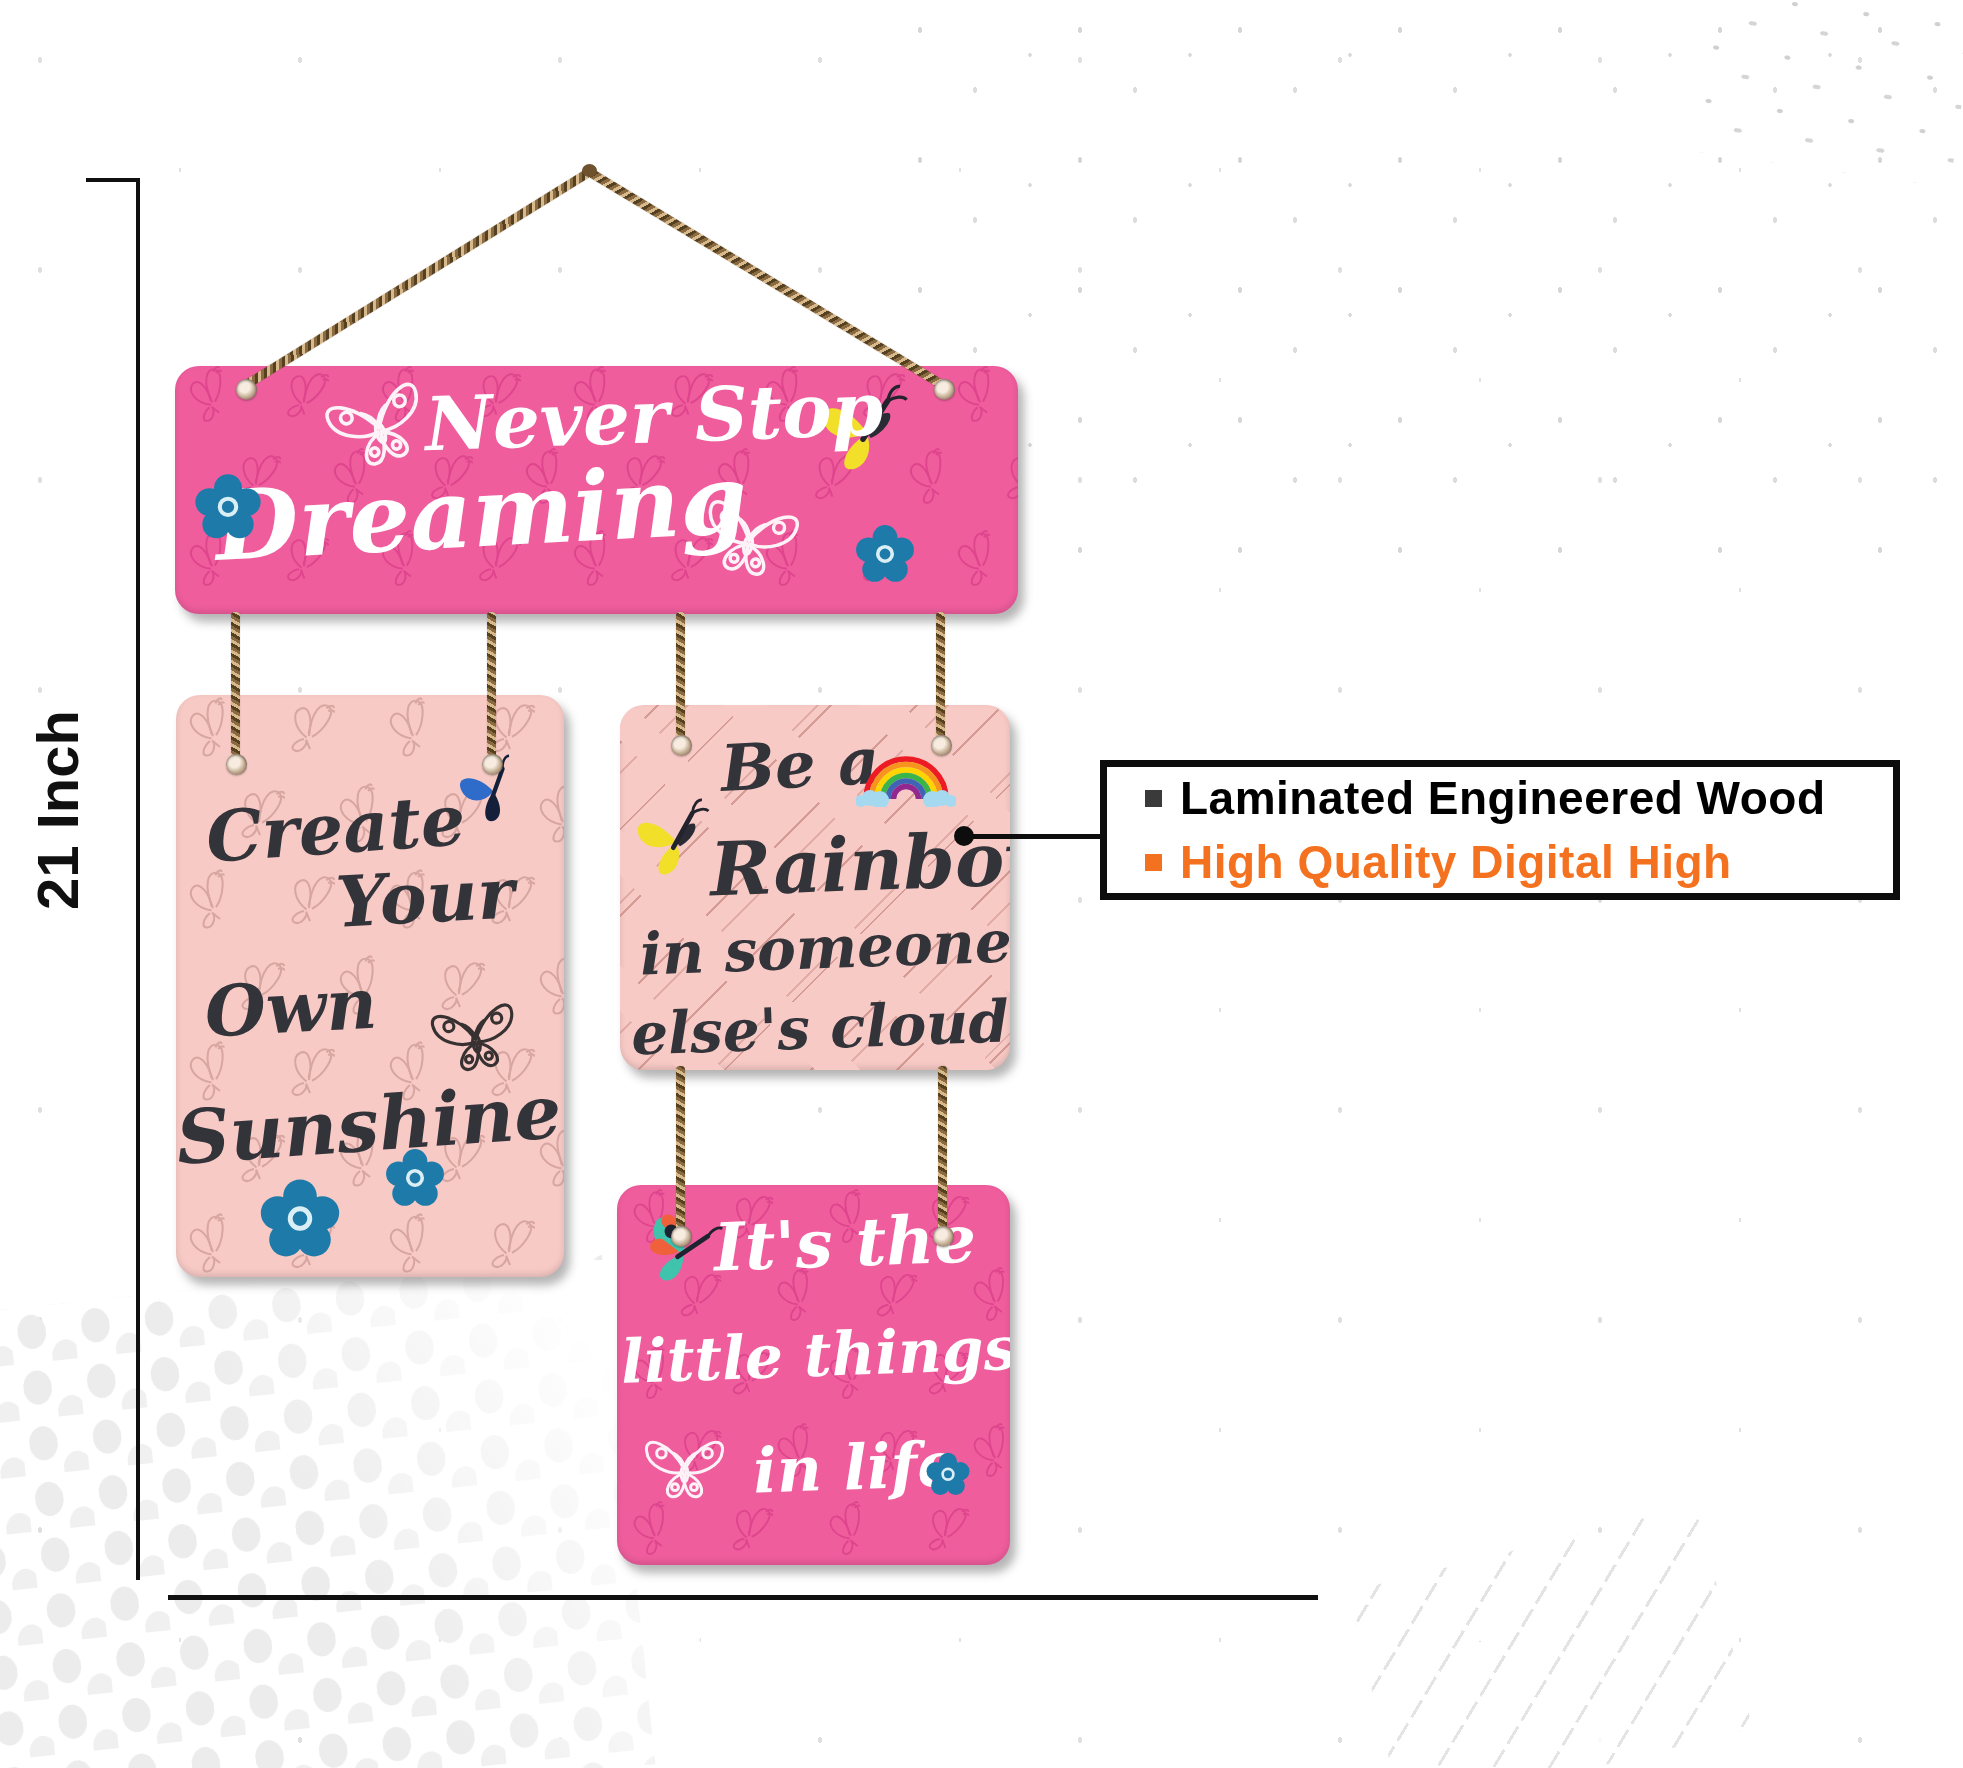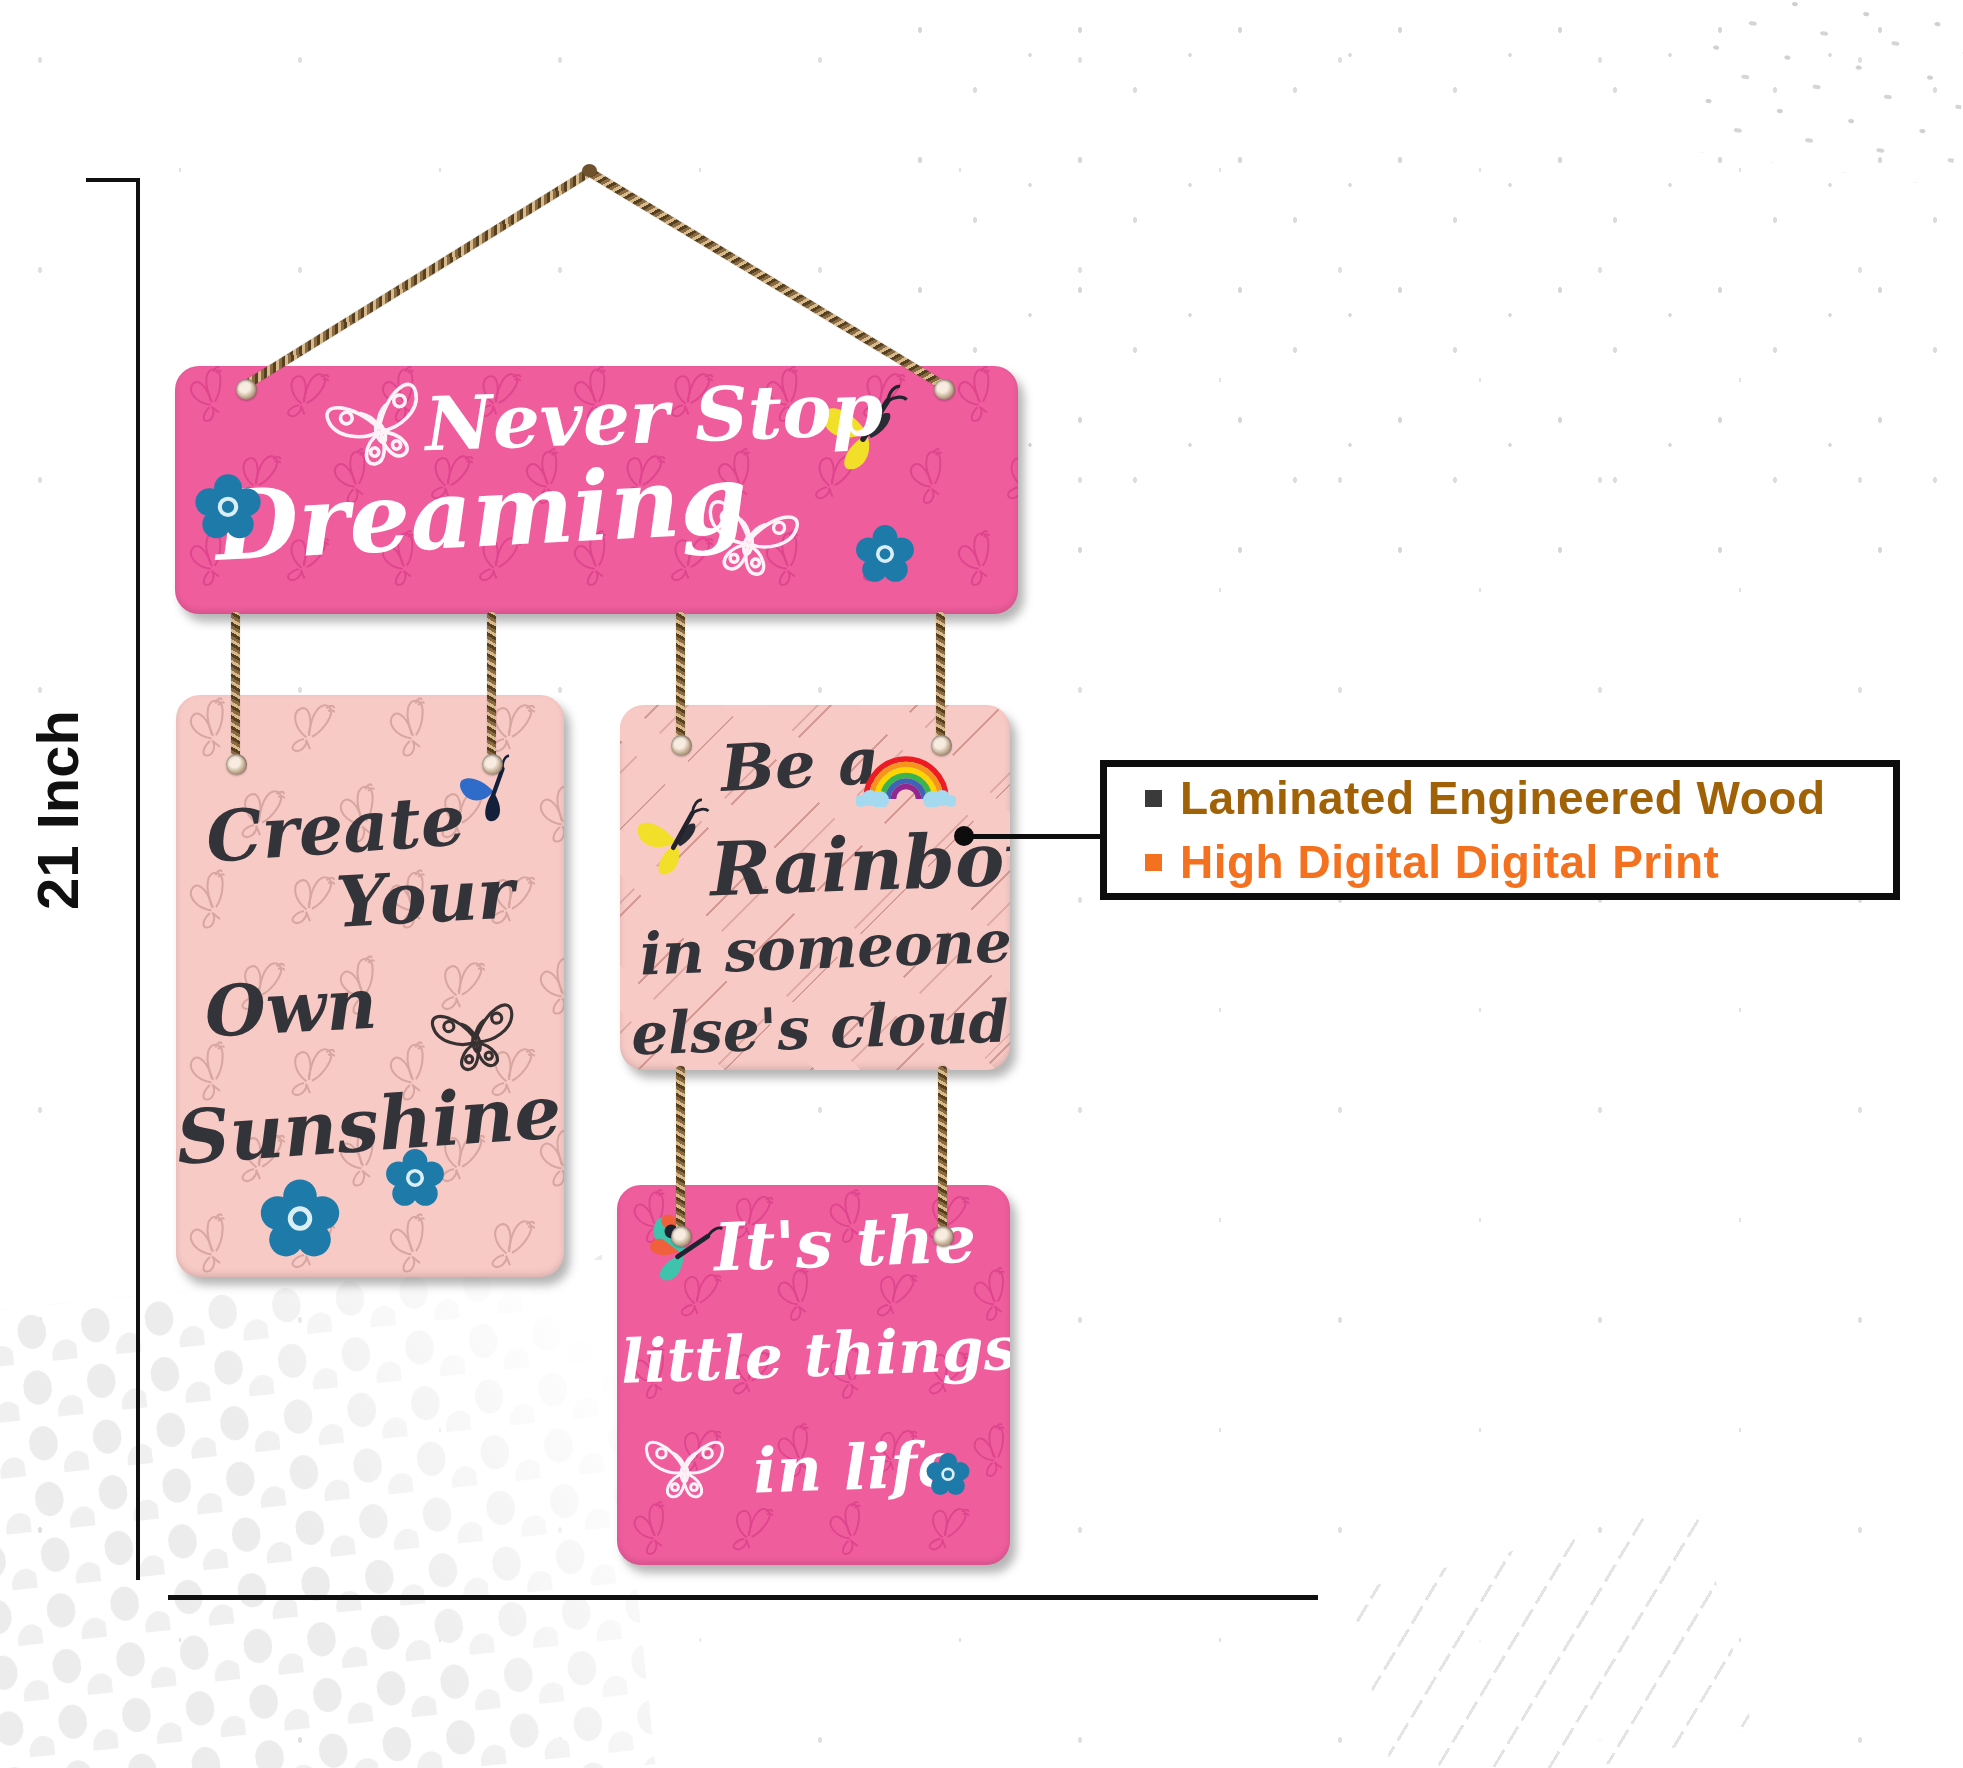--- a/index.html
+++ b/index.html
@@ -332,23 +332,23 @@
   <div class="hole" style="left:933px;top:1226px;"></div>
 
   <div class="dim" style="left:86px;top:178px;width:54px;height:4px;"></div>
   <div class="dim" style="left:136px;top:180px;width:4px;height:1400px;"></div>
   <div class="dim-label" style="left:-62px;top:780px;width:240px;height:60px;font-size:58px;line-height:60px;transform:rotate(-90deg);">21 Inch</div>
   <div class="dim" style="left:168px;top:1595px;width:1150px;height:5px;"></div>
 
   <div class="connector-dot"></div>
   <div class="connector-line"></div>
   <div class="callout">
-    <div class="co-row" style="color:#a16207;">
+    <div class="co-row" style="color:#000000;">
       <span class="bullet" style="background:#3a3a3a;"></span>
       <span>Laminated Engineered Wood</span>
     </div>
     <div class="co-row" style="color:#f4711f;">
       <span class="bullet" style="background:#f4711f;"></span>
-      <span>High Digital Digital Print</span>
+      <span>High Quality Digital High</span>
     </div>
   </div>
 
 </div>
 
 </body></html>

